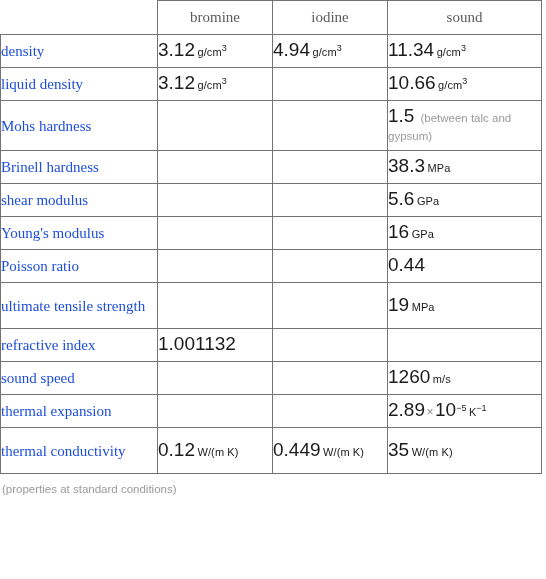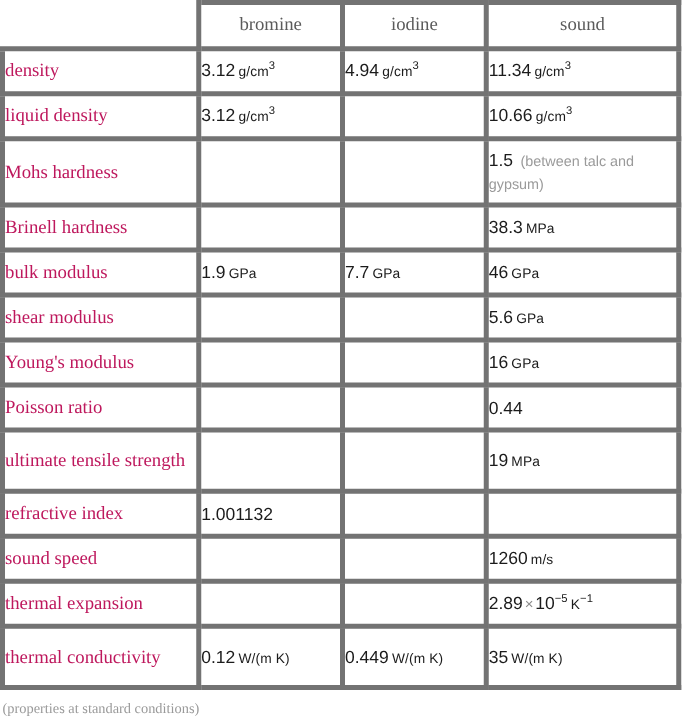--- a/index.html
+++ b/index.html
@@ -19,21 +19,21 @@
   }
 
   table.props {
     border-collapse: collapse;
     width: 541px;
     margin: 0;
     table-layout: fixed;
   }
 
   table.props td, table.props th {
-    border: 4px solid #737373;
+    border: 1px solid #737373;
     padding: 0;
     vertical-align: middle;
     background: #ffffff;
   }
 
   
   col.c0 { width: 157px; }
   col.c1 { width: 115px; }
   col.c2 { width: 115px; }
   col.c3 { width: 154px; }
@@ -49,37 +49,37 @@
   }
   thead th.corner {
     border-left: 1px solid #ffffff;
     border-top: 1px solid #ffffff;
   }
 
   
   td.label {
     font-family: "Liberation Serif", serif;
     font-size: 15px;
-    color: #be185d;
+    color: #1d4ed8;
     padding: 4px 8px 5px 9px;
     line-height: 18px;
     text-align: left;
   }
 
   
   td.val {
     font-family: "Liberation Sans", sans-serif;
     font-size: 13.5px;
     color: #1b1b1b;
     padding: 4px 6px 5px 9px;
     line-height: 18px;
     text-align: left;
   }
 
-  .num { font-size: 14px; }
+  .num { font-size: 19px; }
 
   .unit {
     font-size: 11px;
     letter-spacing: 0.1px;
     margin-left: 2.5px;
   }
 
   sup.ex {
     font-size: 9px;
     vertical-align: super;
@@ -98,21 +98,21 @@
     color: #9a9a9a;
     line-height: 15px;
     margin-left: 6px;
   }
 
   tr.tall td { height: 49px; }
   tr.std td { height: 32px; }
   tr.twoline td { height: 45px; }
 
   .footer {
-    font-family: Liberation Serif, serif;
+    font-family: Liberation Sans, sans-serif;
     font-size: 11.5px;
     color: #9a9a9a;
     padding: 9px 0 0 2px;
   }
 
   .blank { }
 </style>
 </head>
 <body>
 
@@ -152,26 +152,20 @@
           <td class="val blank"></td>
           <td class="val"><span class="num">1.5</span><span class="note">(between talc and gypsum)</span></td>
         </tr>
         <tr class="std">
           <td class="label">Brinell hardness</td>
           <td class="val blank"></td>
           <td class="val blank"></td>
           <td class="val"><span class="num">38.3</span><span class="unit">MPa</span></td>
         </tr>
         <tr class="std">
-          <td class="label">bulk modulus</td>
-          <td class="val"><span class="num">1.9</span><span class="unit">GPa</span></td>
-          <td class="val"><span class="num">7.7</span><span class="unit">GPa</span></td>
-          <td class="val"><span class="num">46</span><span class="unit">GPa</span></td>
-        </tr>
-        <tr class="std">
           <td class="label">shear modulus</td>
           <td class="val blank"></td>
           <td class="val blank"></td>
           <td class="val"><span class="num">5.6</span><span class="unit">GPa</span></td>
         </tr>
         <tr class="std">
           <td class="label">Young's modulus</td>
           <td class="val blank"></td>
           <td class="val blank"></td>
           <td class="val"><span class="num">16</span><span class="unit">GPa</span></td>

